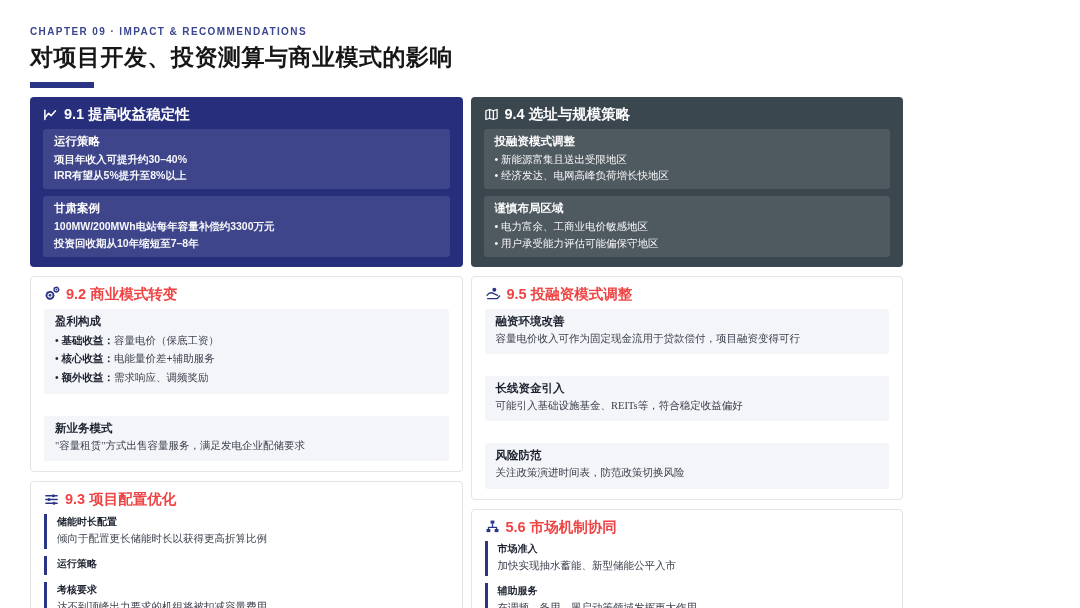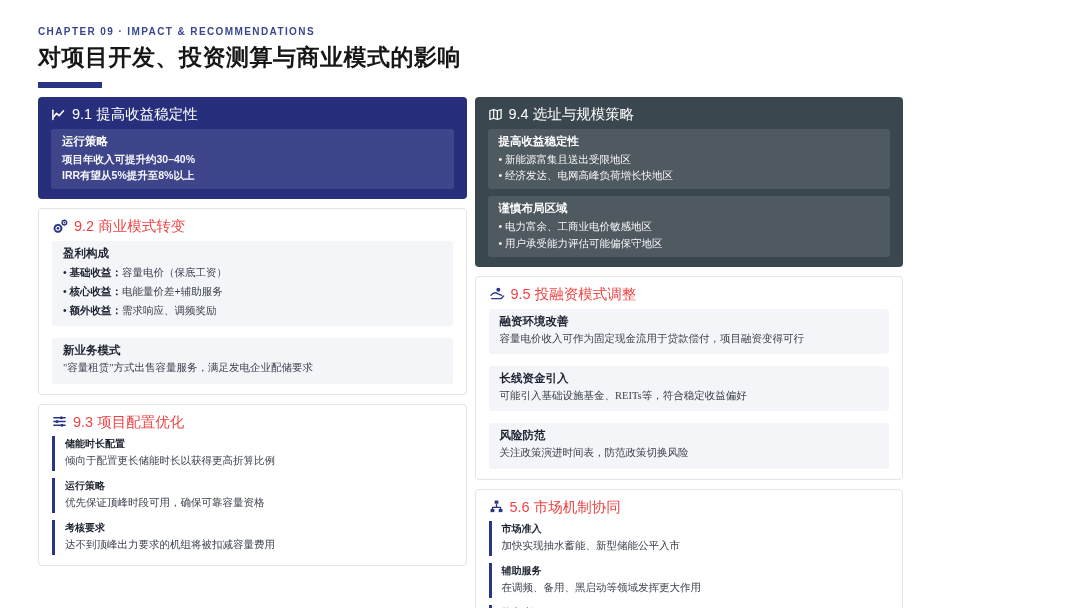--- a/index.html
+++ b/index.html
@@ -1,50 +1,50 @@
 <!DOCTYPE html>
 <html><head>
 <meta charset="utf-8">
 <style>
   * { margin:0; padding:0; box-sizing:border-box; }
   html,body { width:1080px; height:608px; overflow:hidden; background:#ffffff;
               font-family:"Liberation Sans","DejaVu Sans",sans-serif; }
-  .page { width:933px; height:608px; padding:26px 30px 0 38px; background:#fff;border-radius:19px; }
+  .page { width:933px; height:608px; padding:26px 30px 0 30px; background:#fff;border-radius:19px; }
 
   
   .eyebrow { font-size:10px; font-weight:bold; letter-spacing:1.4px; color:#3a468f; }
   .main-title { font-size:23px; font-weight:bold; color:#161616; margin-top:5px; letter-spacing:0.5px; }
   .title-bar { width:64px; height:6px; background:#2b3585; margin-top:9px; margin-bottom:9px; }
 
   
   .columns { display:flex; gap:8px; }
   .col { flex:1; display:flex; flex-direction:column; gap:9px; }
 
   .card { border-radius:4px; padding:8px 13px 8px 13px; }
-  .card-title { display:flex; align-items:center; gap:6px; font-size:14.5px; font-weight:normal;
+  .card-title { display:flex; align-items:center; gap:6px; font-size:14.5px; font-weight:bold;
                 margin-bottom:5px; line-height:1.3; }
   .card-title svg { flex:0 0 auto; }
 
   
   .card.navy { background:#272f7d; color:#ffffff; }
   .card.slate { background:#3b474f; color:#ffffff; }
   .card.navy .panel { background:rgba(255,255,255,0.11); }
   .card.slate .panel { background:rgba(255,255,255,0.10); }
   .card.navy .panel, .card.slate .panel { border-radius:3px; padding:5px 11px 6px 11px; margin-bottom:7px; }
   .card.navy .panel:last-child, .card.slate .panel:last-child { margin-bottom:2px; }
   .panel-heading { font-size:11.5px; font-weight:bold; margin-bottom:2px; }
   .panel-line { font-size:10.5px; line-height:1.55; font-weight:bold; color:rgba(255,255,255,0.96); }
   .dark-bullets { list-style:none; }
   .dark-bullets li { font-size:10.5px; line-height:1.55; color:rgba(255,255,255,0.95); }
   .dark-bullets li::before { content:"• "; }
 
   
   .card.light { background:#ffffff; border:1px solid #e2e4e8; color:#1c2230; }
   .card.light .card-title { color:#ef4444; }
-  .card.light .panel { background:#f4f5f8; border-radius:3px; padding:5px 11px 7px 11px; margin-bottom:12px; }
+  .card.light .panel { background:#f4f5f8; border-radius:3px; padding:5px 11px 7px 11px; margin-bottom:22px; }
   .card.light .panel:last-child { margin-bottom:2px; }
   .card.light .panel-heading { color:#1c2230; }
   .card.light .panel-text { font-size:10.5px; line-height:1.55; color:#3c424e;font-family:Liberation Serif, serif; }
   .profit-list { list-style:none; }
   .profit-list li { font-size:10.5px; line-height:1.78; color:#3c424e; }
   .profit-list li::before { content:"•  "; color:#1c2230; }
   .profit-list .lead { font-weight:bold; color:#1c2230; }
 
   
   .bar-item { border-left:3px solid #2b3585; padding:1px 0 2px 10px; margin-bottom:7px; }
@@ -74,20 +74,25 @@
               <path d="M3 5v15"></path>
               <path d="M4 16l5-6 4 4 7-8"></path>
             </svg>
           <span>9.1 提高收益稳定性</span>
         </div>
         <div class="panel">
           <div class="panel-heading">运行策略</div>
           <div class="panel-line">项目年收入可提升约30–40%</div>
           <div class="panel-line">IRR有望从5%提升至8%以上</div>
         </div>
+        <div class="panel">
+          <div class="panel-heading">甘肃案例</div>
+          <div class="panel-line">100MW/200MWh电站每年容量补偿约3300万元</div>
+          <div class="panel-line">投资回收期从10年缩短至7–8年</div>
+        </div>
       </div>
 
       <div class="card light">
         <div class="card-title">
           <svg width="16" height="16" viewBox="0 0 24 24" fill="none" class="icon-navy" stroke-linecap="round">
               <circle cx="9" cy="14" r="5.2" stroke-width="3" stroke-dasharray="2.6 2.1"></circle>
               <circle cx="9" cy="14" r="2" fill="#2b3585" stroke="none"></circle>
               <circle cx="18.5" cy="5.5" r="3.4" stroke-width="2.4" stroke-dasharray="2 1.7"></circle>
               <circle cx="18.5" cy="5.5" r="1.2" fill="#2b3585" stroke="none"></circle>
             </svg>
@@ -118,42 +123,41 @@
               <circle cx="16" cy="18" r="2.4" fill="#2b3585" stroke="none"></circle>
             </svg>
           <span>9.3 项目配置优化</span>
         </div>
         <div class="bar-item">
           <div class="bar-heading">储能时长配置</div>
           <div class="bar-text">倾向于配置更长储能时长以获得更高折算比例</div>
         </div>
         <div class="bar-item">
           <div class="bar-heading">运行策略</div>
-          <div class="bar-text">优先保证顶峰时段可用，确保可靠容量资格</div>
         </div>
         <div class="bar-item">
           <div class="bar-heading">考核要求</div>
           <div class="bar-text">达不到顶峰出力要求的机组将被扣减容量费用</div>
         </div>
       </div>
 
     </div>
 
     <div class="col">
 
       <div class="card slate">
         <div class="card-title">
           <svg width="15" height="15" viewBox="0 0 24 24" fill="none" class="icon-white" stroke-width="2" stroke-linejoin="round">
               <path d="M3 6l6-2 6 2 6-2v14l-6 2-6-2-6 2z"></path>
               <path d="M9 4v14M15 6v14"></path>
             </svg>
           <span>9.4 选址与规模策略</span>
         </div>
         <div class="panel">
-          <div class="panel-heading">提高收益稳定性</div>
+          <div class="panel-heading">投融资模式调整</div>
           <ul class="dark-bullets">
             <li>新能源富集且送出受限地区</li>
             <li>经济发达、电网高峰负荷增长快地区</li>
           </ul>
         </div>
         <div class="panel">
           <div class="panel-heading">谨慎布局区域</div>
           <ul class="dark-bullets">
             <li>电力富余、工商业电价敏感地区</li>
             <li>用户承受能力评估可能偏保守地区</li>

